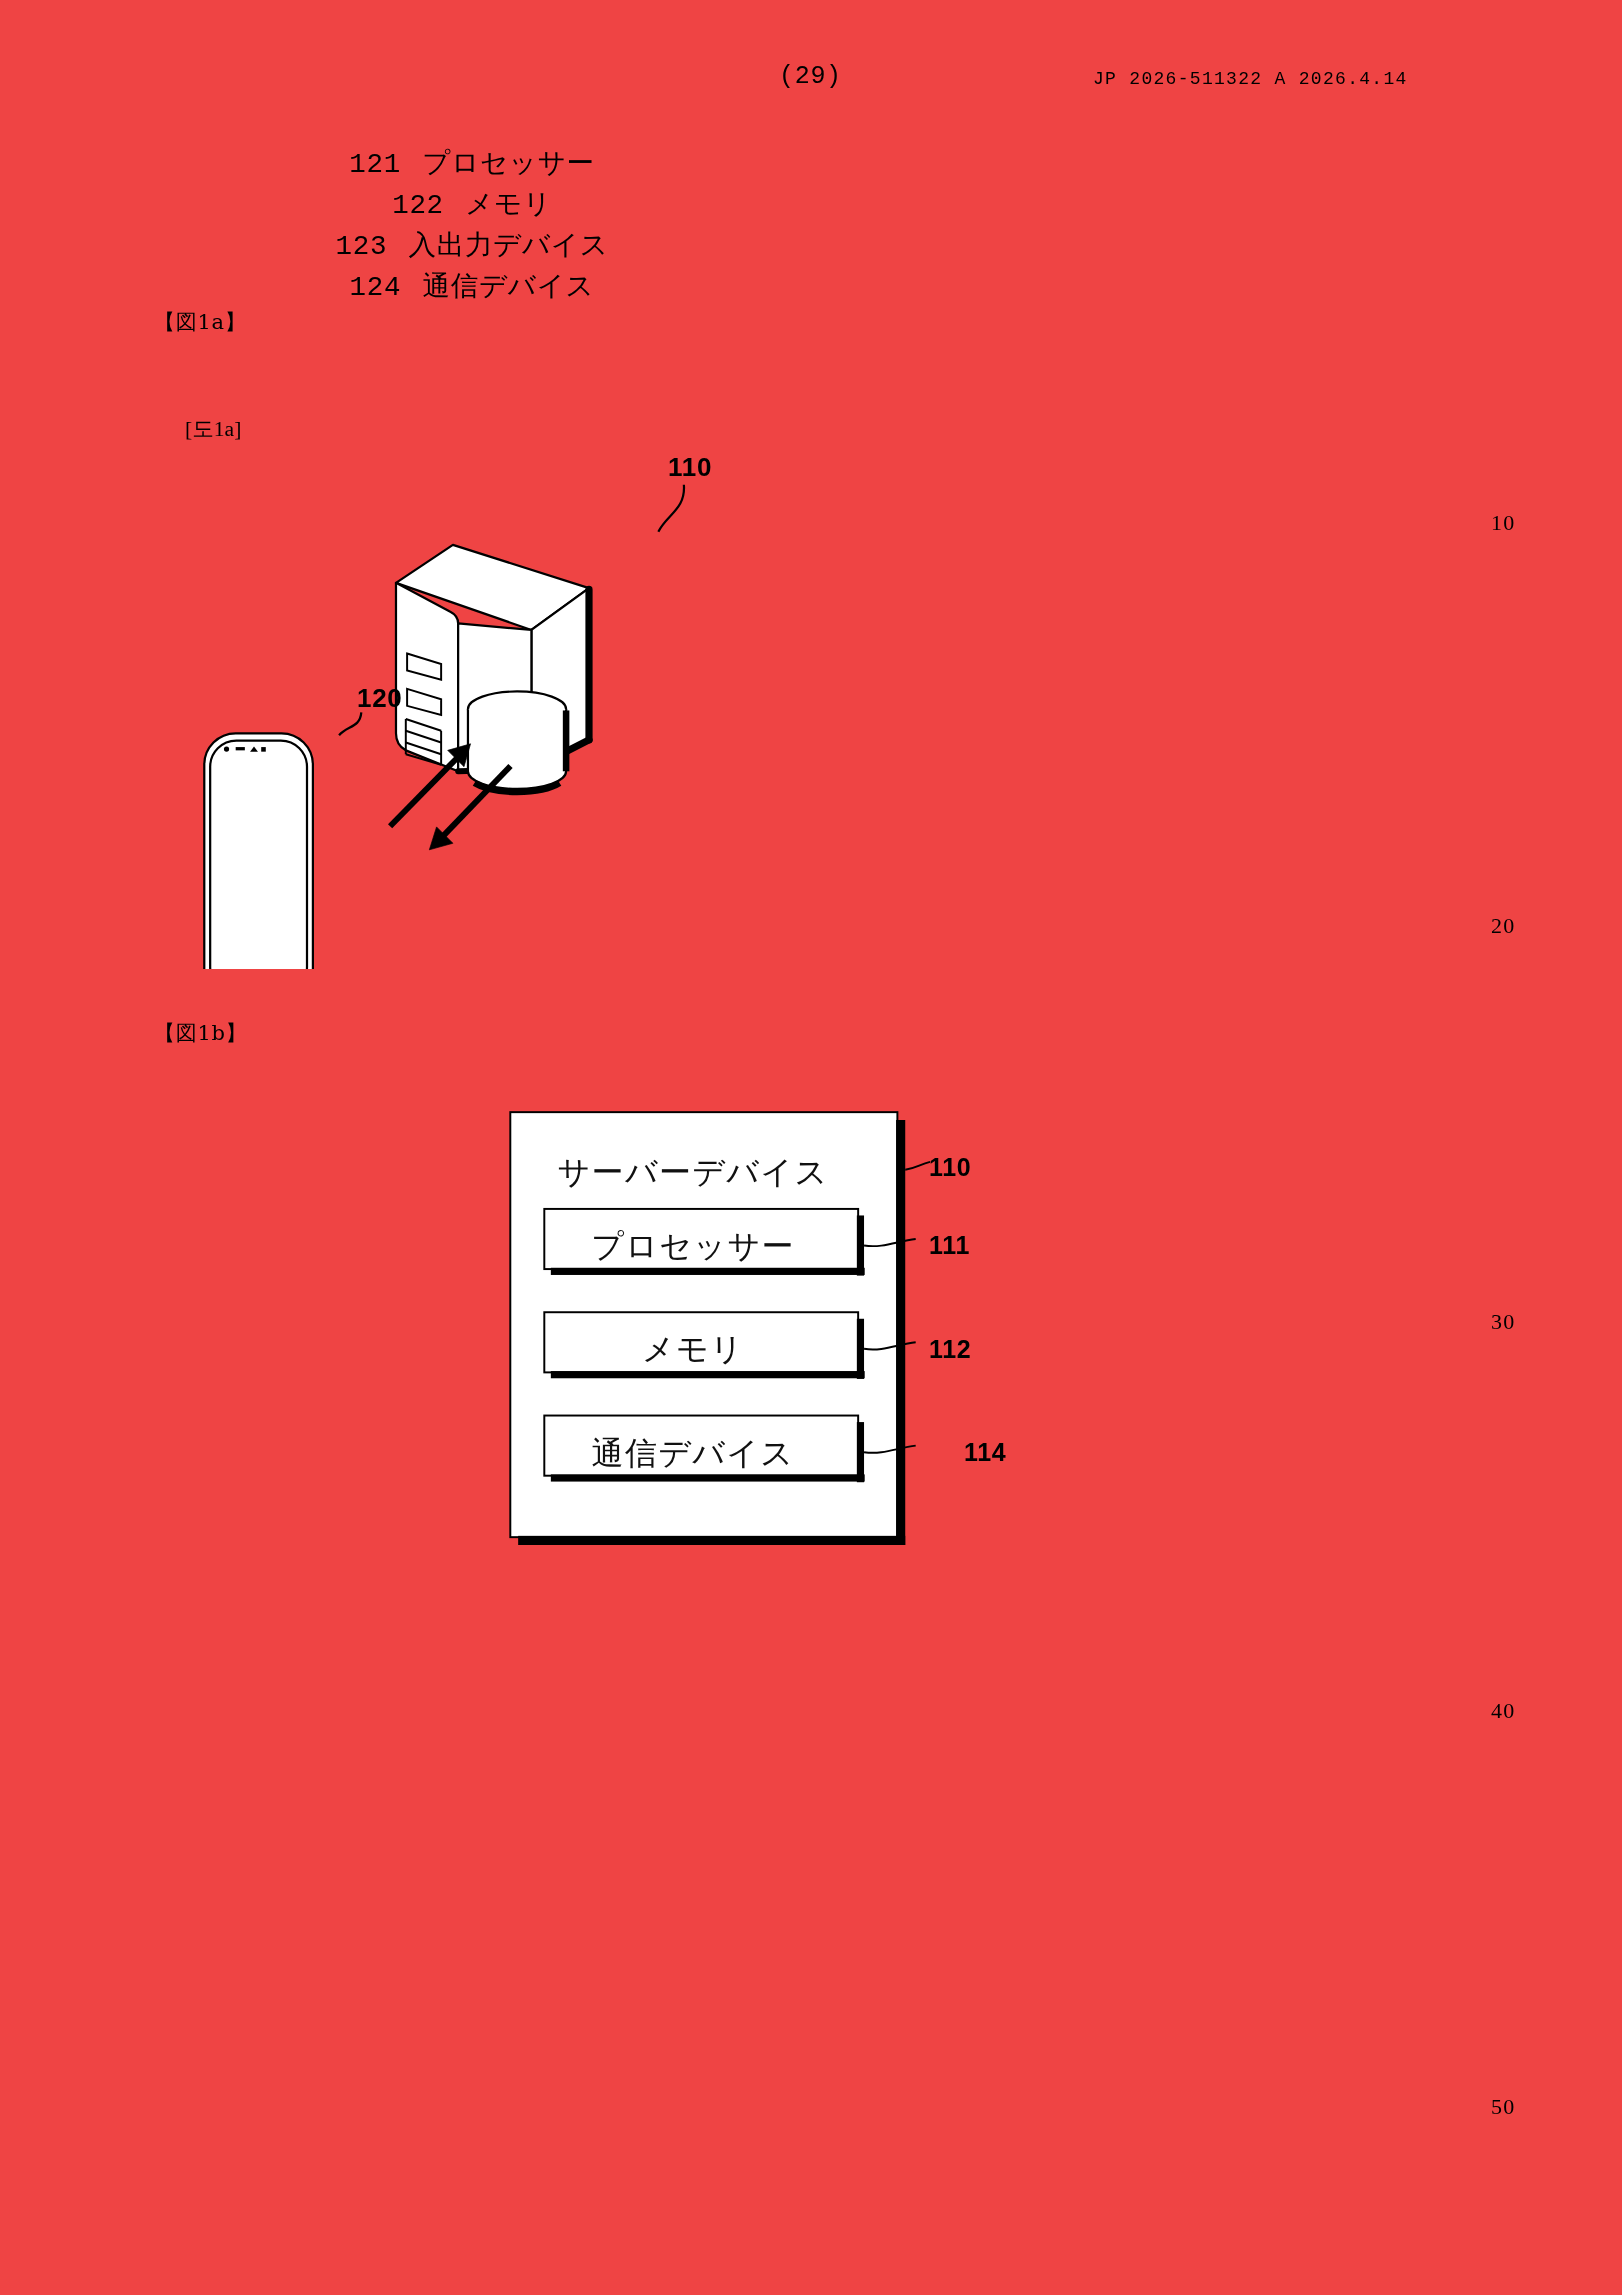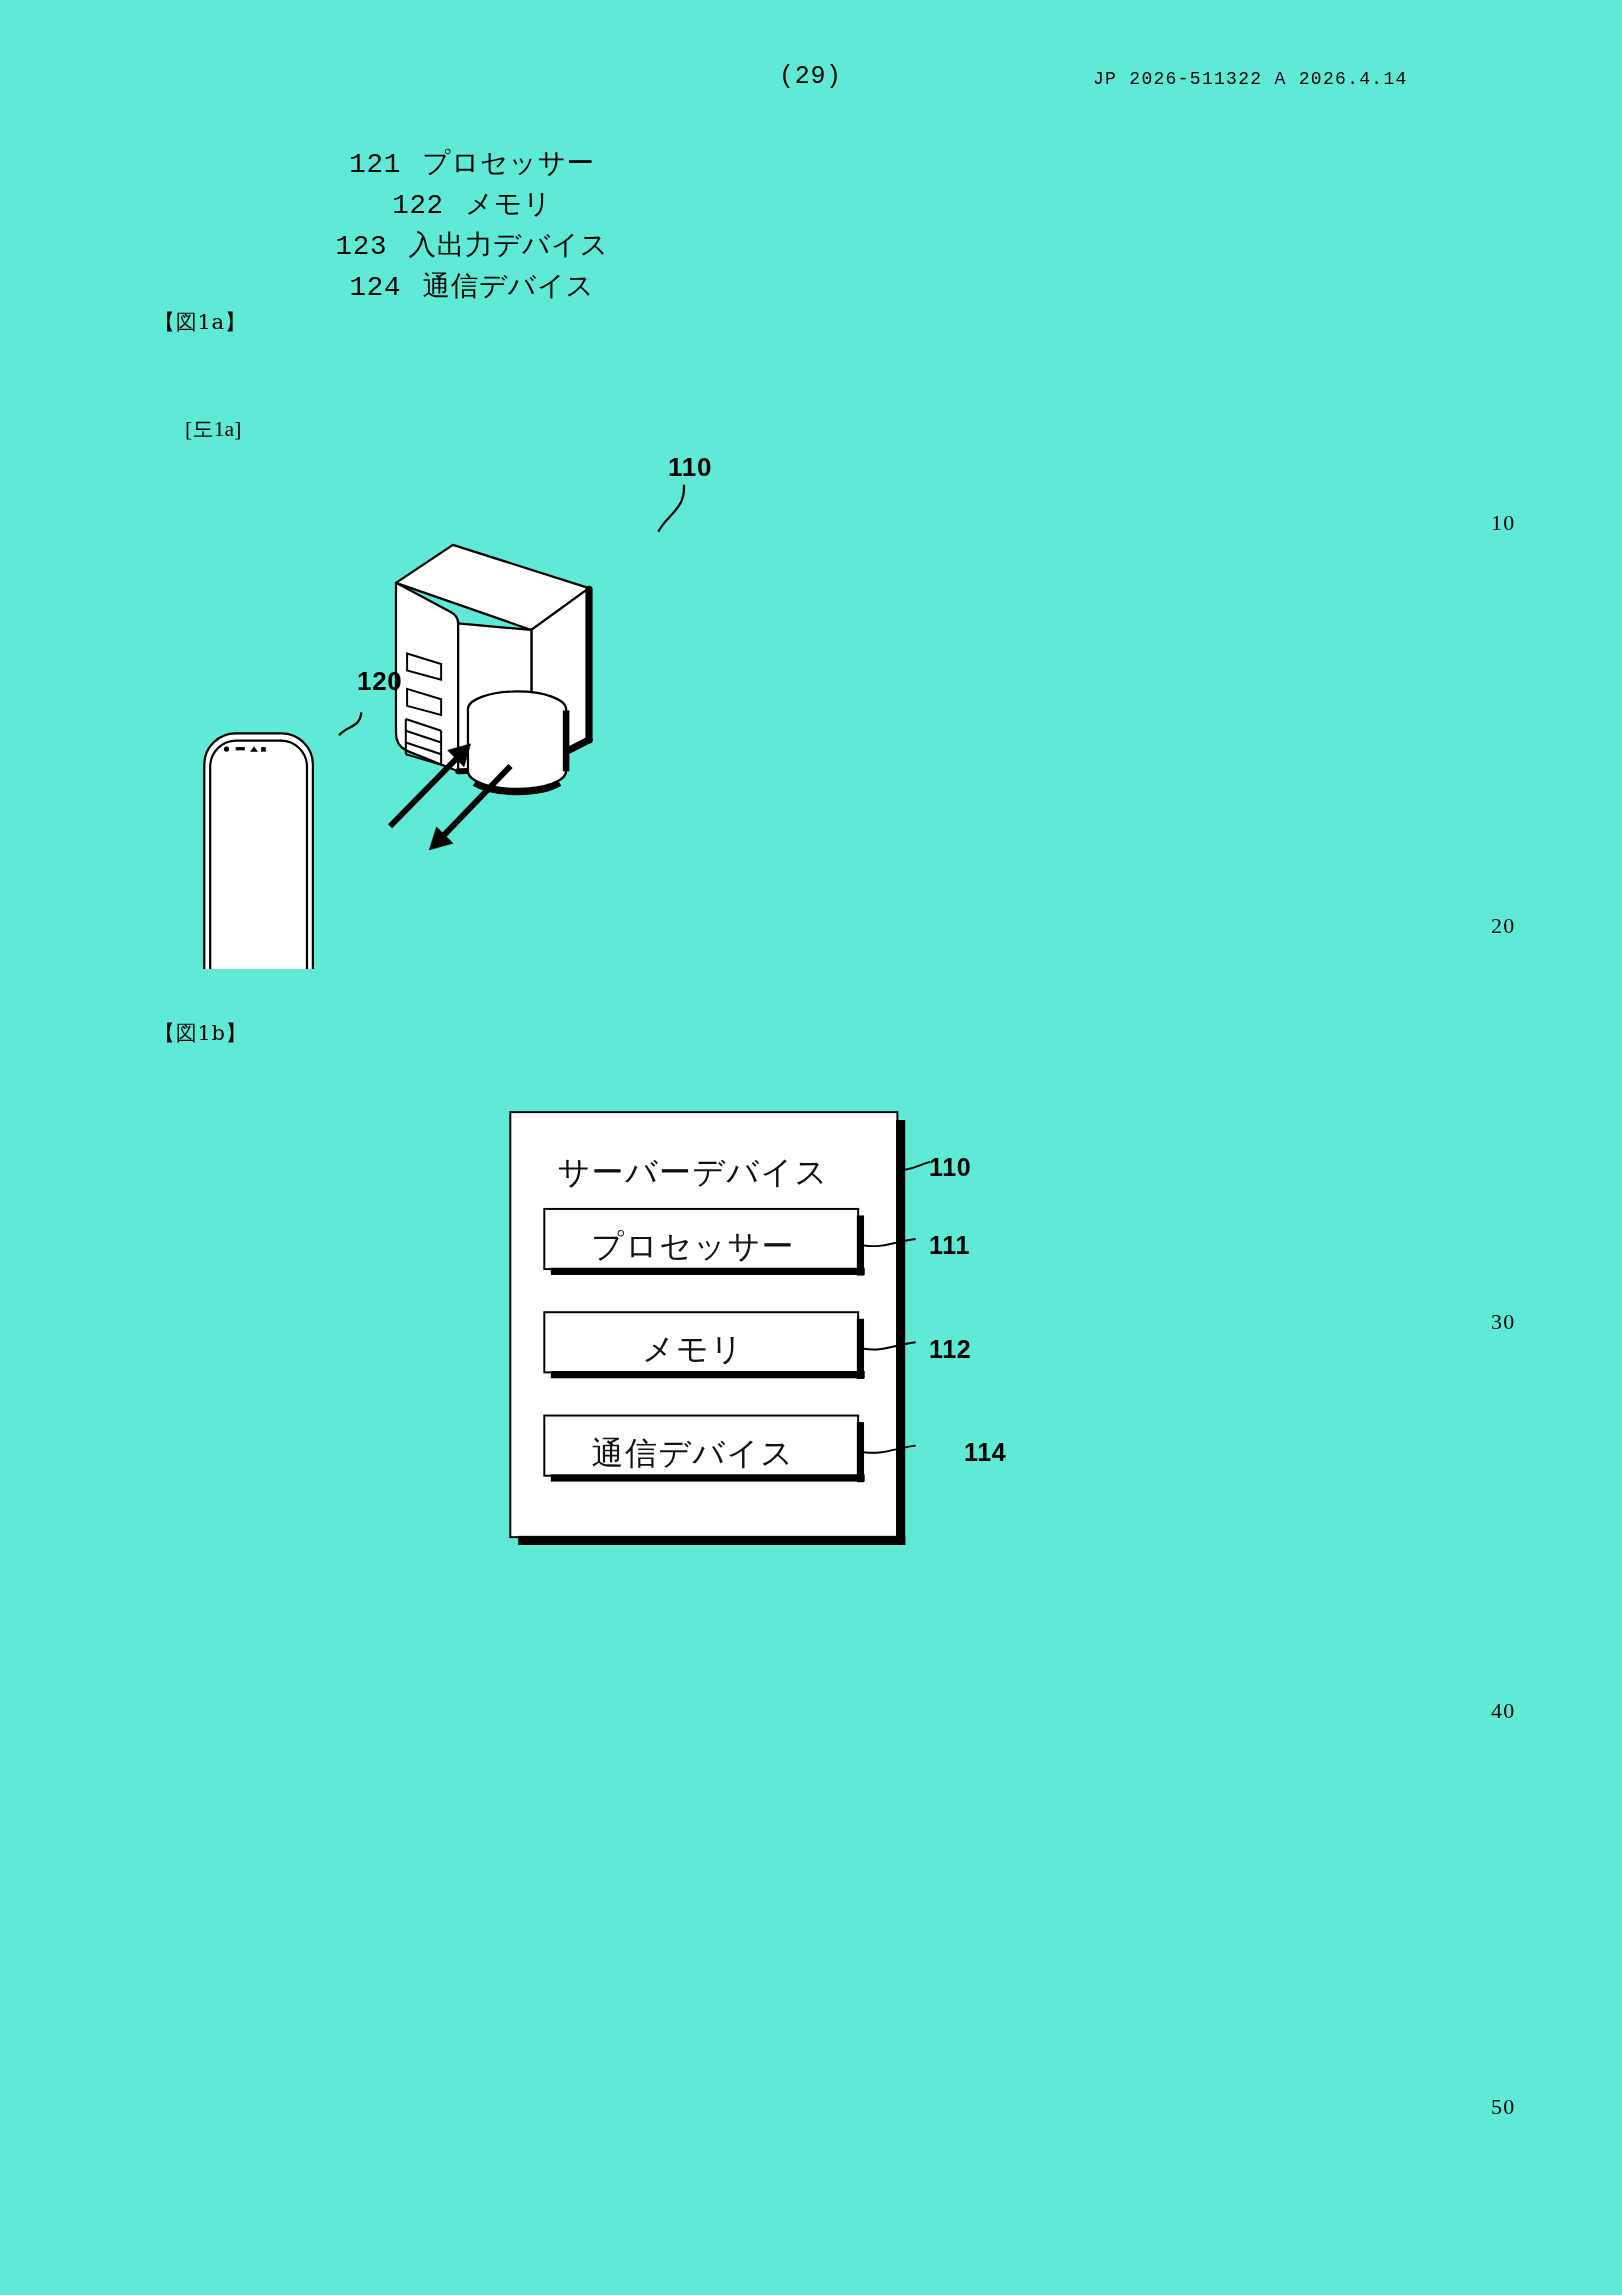--- a/index.html
+++ b/index.html
@@ -8,21 +8,21 @@
     background: #ffffff;
   }
   body {
     font-family: "Liberation Serif", serif;
     color: #000000;
   }
   #page {
     position: relative;
     width: 1623px;
     height: 2295px;
-    background: #5eead4;
+    background: #ef4444;
     overflow: hidden;
   }
 
   
   .hdr-page-no {
     position: absolute;
     left: 779px;
     top: 62px;
     font-family: "Liberation Mono", monospace;
     font-size: 25px;
@@ -103,21 +103,21 @@
   }
   .callout-num {
     position: absolute;
     font-family: "Liberation Sans", sans-serif;
     font-size: 26px;
     font-weight: bold;
     letter-spacing: 0.7px;
     white-space: nowrap;
   }
   #lbl-110 { left: 537px; top: 59px; }
-  #lbl-120 { left: 226px; top: 273px; text-align: center; }
+  #lbl-120 { left: 226px; top: 290px; text-align: center; }
 
   
   #fig1b {
     position: absolute;
     left: 484px;
     top: 1086px;
     width: 628px;
     height: 510px;
   }
   .blk-label {

